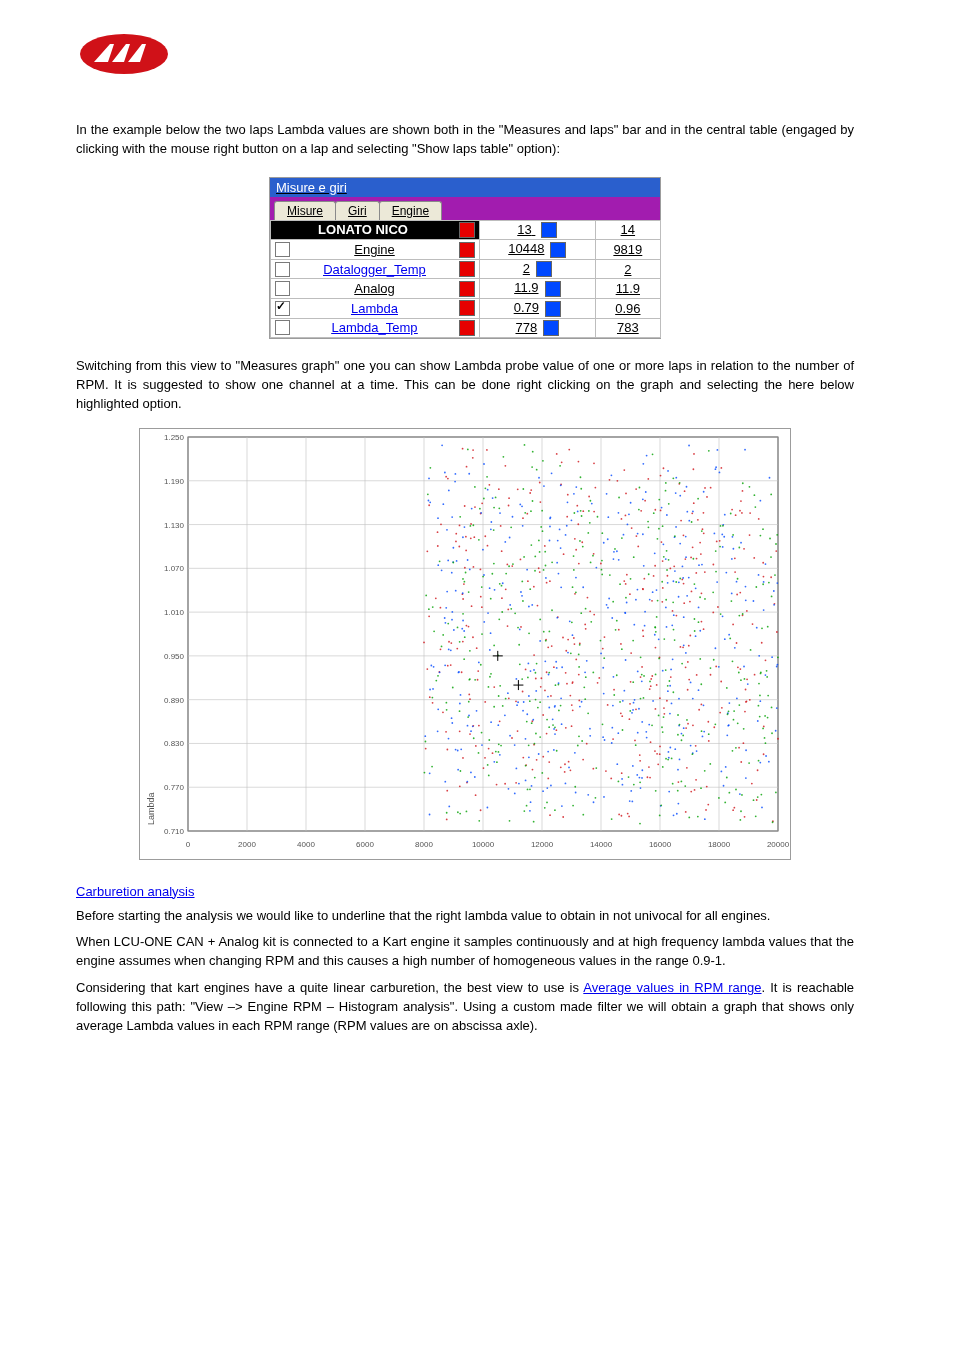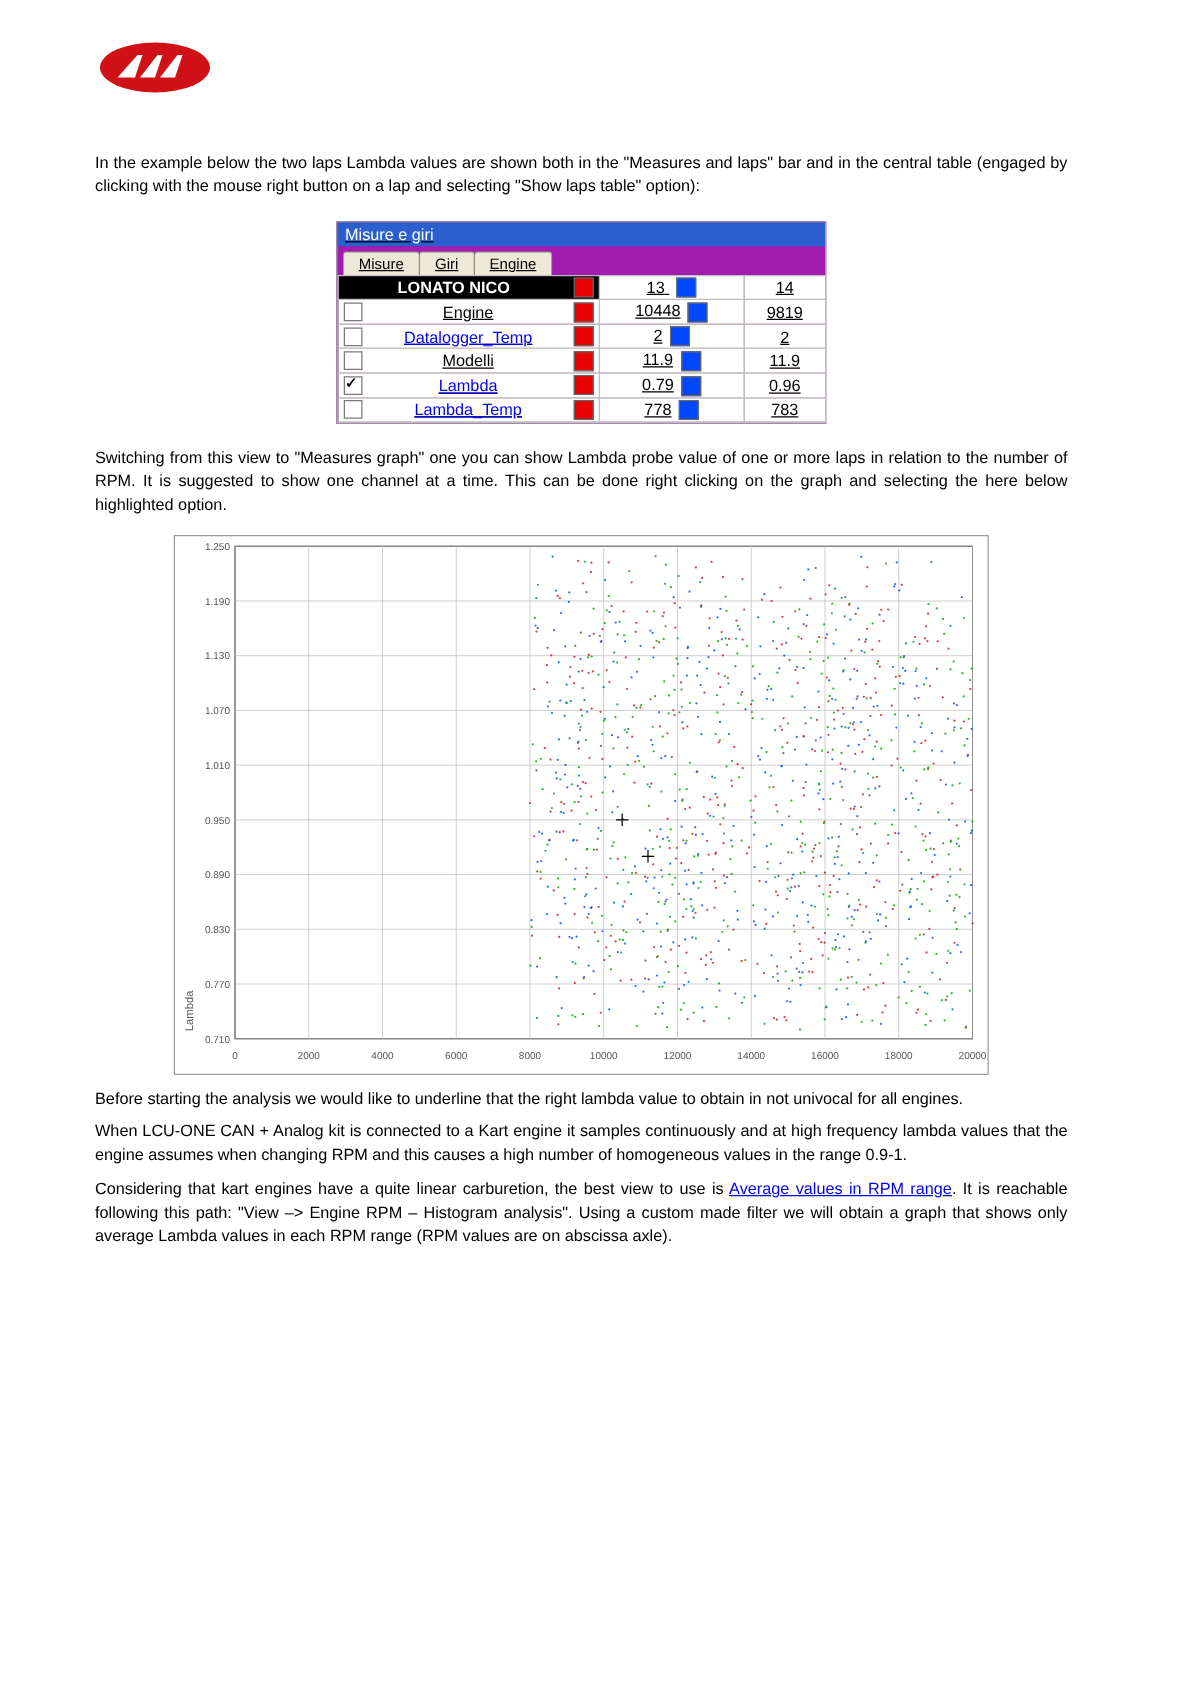--- a/index.html
+++ b/index.html
@@ -197,21 +197,21 @@
                 <span class="swatch sw-red"></span>
               </div>
             </div>
             <div class="grid-cell"><span>2</span><span class="swatch sw-blue" style="margin-left: 6px; vertical-align: middle;"></span></div>
             <div class="grid-cell">2</div>
           </div>
           <div class="grid-row">
             <div class="grid-cell label-cell">
               <div class="label-inner">
                 <span class="chk"></span>
-                <span class="name">Modelli</span>
+                <span class="name">Analog</span>
                 <span class="swatch sw-red"></span>
               </div>
             </div>
             <div class="grid-cell"><span>11.9</span><span class="swatch sw-blue" style="margin-left: 6px; vertical-align: middle;"></span></div>
             <div class="grid-cell">11.9</div>
           </div>
           <div class="grid-row">
             <div class="grid-cell label-cell">
               <div class="label-inner">
                 <span class="chk on"></span>
@@ -1521,20 +1521,23 @@
           <circle cx="543.1887602880659" cy="306.4379352740944" r="0.9" fill="#00a000" fill-opacity="0.8"></circle>
           <circle cx="513.7524948559671" cy="84.20708746126101" r="0.9" fill="#00a000" fill-opacity="0.8"></circle>
           <line x1="352.75" y1="226.88888888888889" x2="362.75" y2="226.88888888888889" stroke="#000"></line>
           <line x1="357.75" y1="221.88888888888889" x2="357.75" y2="231.88888888888889" stroke="#000"></line>
           <line x1="373.40000000000003" y1="256.074074074074" x2="383.40000000000003" y2="256.074074074074" stroke="#000"></line>
           <line x1="378.40000000000003" y1="251.07407407407402" x2="378.40000000000003" y2="261.074074074074" stroke="#000"></line>
         </svg>
     </div>
   </div>
 
+  <div class="section-head">
+    <span class="link">Carburetion analysis</span>
+  </div>
 
   <p class="body-text">Before starting the analysis we would like to underline that the right lambda value to obtain in not univocal for all engines.</p>
   <p class="body-text">When LCU-ONE CAN + Analog kit is connected to a Kart engine it samples continuously and at high frequency lambda values that the engine assumes when changing RPM and this causes a high number of homogeneous values in the range 0.9-1.</p>
   <p class="body-text">
     <span>Considering that kart engines have a quite linear carburetion, the best view to use is </span><span class="link">Average values in RPM range</span><span>. It is reachable following this path: "View –&gt; Engine RPM – Histogram analysis". Using a custom made filter we will obtain a graph that shows only average Lambda values in each RPM range (RPM values are on abscissa axle).</span>
   </p>
 
 </div>
 
 </body></html>

